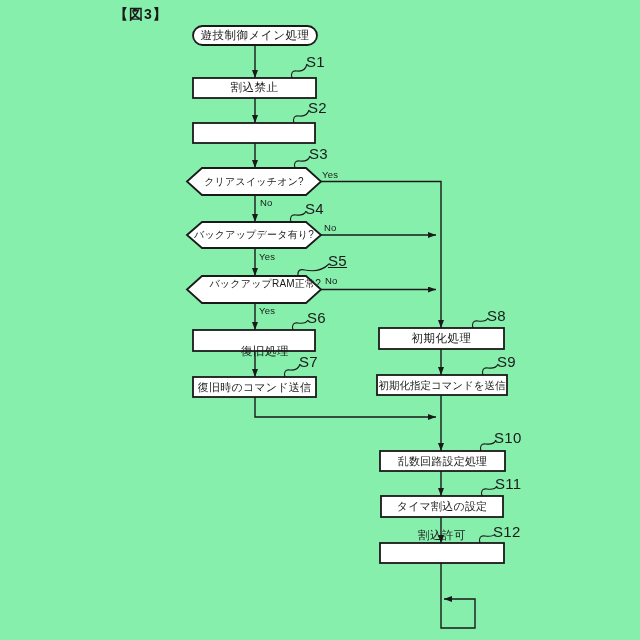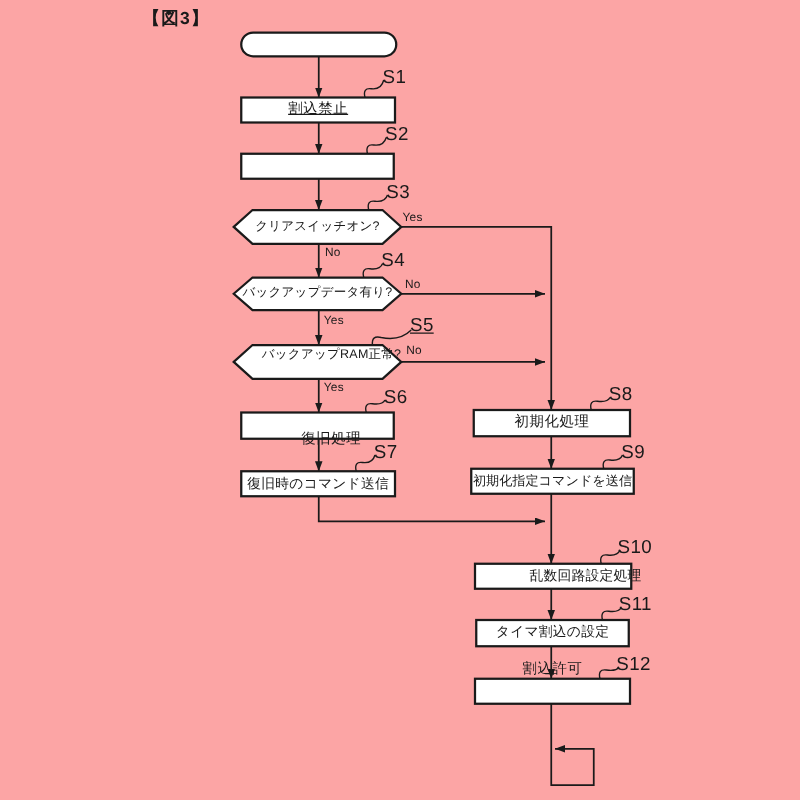--- a/index.html
+++ b/index.html
@@ -1,17 +1,17 @@
 <!DOCTYPE html>
 <html><head>
 <meta charset="utf-8">
 <style>
   html,body{margin:0;padding:0;background:#ffffff;}
   body{font-family:"Liberation Sans","DejaVu Sans",sans-serif;color:#1a1a1a;}
-  .canvas{position:relative;width:640px;height:640px;background:#fca5a5;overflow:hidden;}
+  .canvas{position:relative;width:640px;height:640px;background:#86efac;overflow:hidden;}
   .canvas svg{position:absolute;left:0;top:0;}
   .fig-label{position:absolute;left:114px;top:6px;font-size:14px;font-weight:bold;letter-spacing:1px;}
   .node-text{position:absolute;display:flex;align-items:center;justify-content:center;
              text-align:center;font-size:11.5px;letter-spacing:0.5px;line-height:1;}
   .node-text.hex{font-size:10px;letter-spacing:0.2px;}
   .node-text.small{font-size:10.5px;letter-spacing:0;}
   .node-text.mid{font-size:11px;letter-spacing:0.2px;}
   .step-label{position:absolute;font-size:15px;letter-spacing:0.3px;}
   .edge-label{position:absolute;font-size:9.5px;letter-spacing:0.2px;}
 </style>
@@ -73,21 +73,24 @@
       <path d="M473,328 Q471,320 478,321 Q486,322 488,318"></path>
       <path d="M483,375 Q481,367 488,368 Q496,369 498,364"></path>
       <path d="M481,451 Q479,443 486,444 Q494,445 496,440"></path>
       <path d="M482,496 Q480,488 487,489 Q495,490 497,486"></path>
       <path d="M480,543 Q478,535 485,536 Q493,537 495,534"></path>
     </g>
   </svg>
 
   <div class="fig-label">【図3】</div>
 
-  <div class="node-text" style="left:193px;top:78px;width:123px;height:20px;text-decoration:underline;">
+  <div class="node-text" style="left:193px;top:26px;width:124px;height:19px;">
+      <span>遊技制御メイン処理</span>
+    </div>
+  <div class="node-text" style="left:193px;top:78px;width:123px;height:20px;">
       <span>割込禁止</span>
     </div>
   <div class="node-text hex" style="left:187px;top:168px;width:134px;height:27px;">
       <span>クリアスイッチオン?</span>
     </div>
   <div class="node-text hex" style="left:187px;top:222px;width:134px;height:26px;">
       <span>バックアップデータ有り?</span>
     </div>
   <div class="node-text hex" style="left:187px;top:276px;width:134px;height:15px;justify-content:flex-end;">
       <span>バックアップRAM正常?</span>
@@ -97,21 +100,21 @@
     </div>
   <div class="node-text mid" style="left:193px;top:377px;width:123px;height:20px;">
       <span>復旧時のコマンド送信</span>
     </div>
   <div class="node-text" style="left:379px;top:328px;width:125px;height:21px;">
       <span>初期化処理</span>
     </div>
   <div class="node-text small" style="left:377px;top:375px;width:130px;height:20px;">
       <span>初期化指定コマンドを送信</span>
     </div>
-  <div class="node-text mid" style="left:380px;top:451px;width:125px;height:20px;padding-left:26px;">
+  <div class="node-text mid" style="left:380px;top:451px;width:125px;height:20px;">
       <span>乱数回路設定処理</span>
     </div>
   <div class="node-text mid" style="left:381px;top:496px;width:122px;height:21px;">
       <span>タイマ割込の設定</span>
     </div>
   <div class="node-text" style="left:380px;top:526px;width:124px;height:20px;">
       <span>割込許可</span>
     </div>
 
   <div class="step-label" style="left:306px;top:53px;">S1</div>

